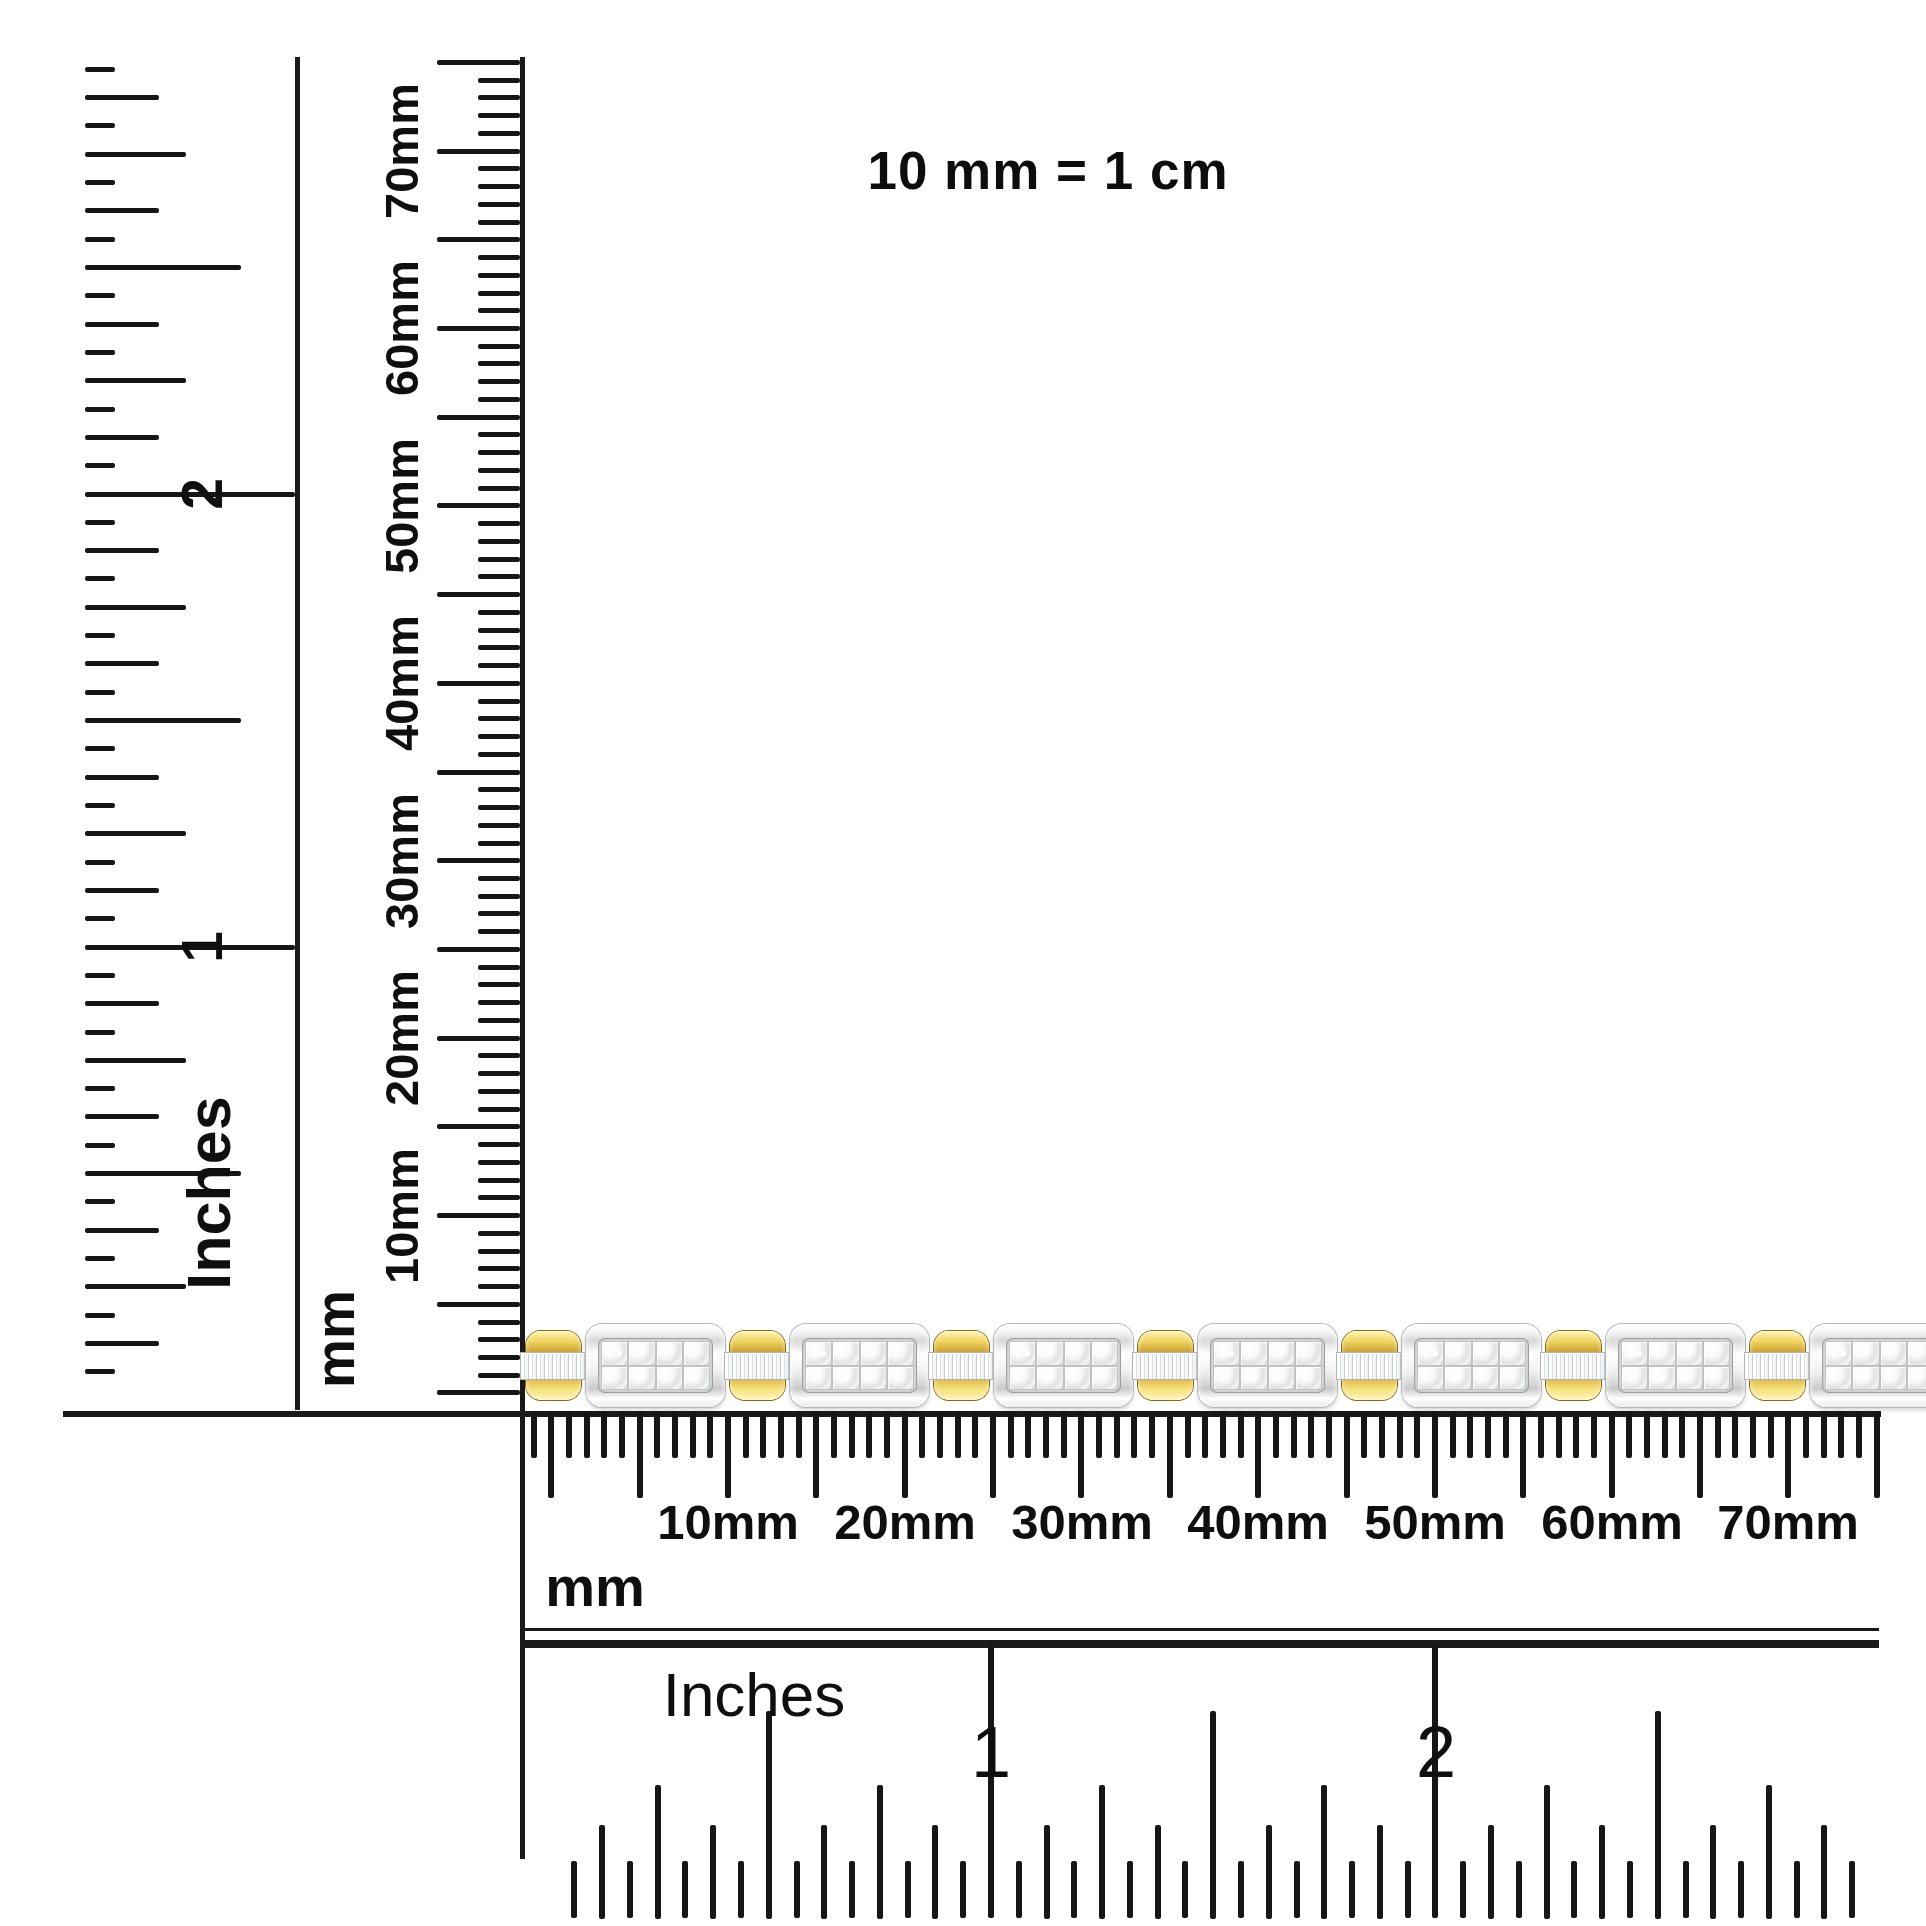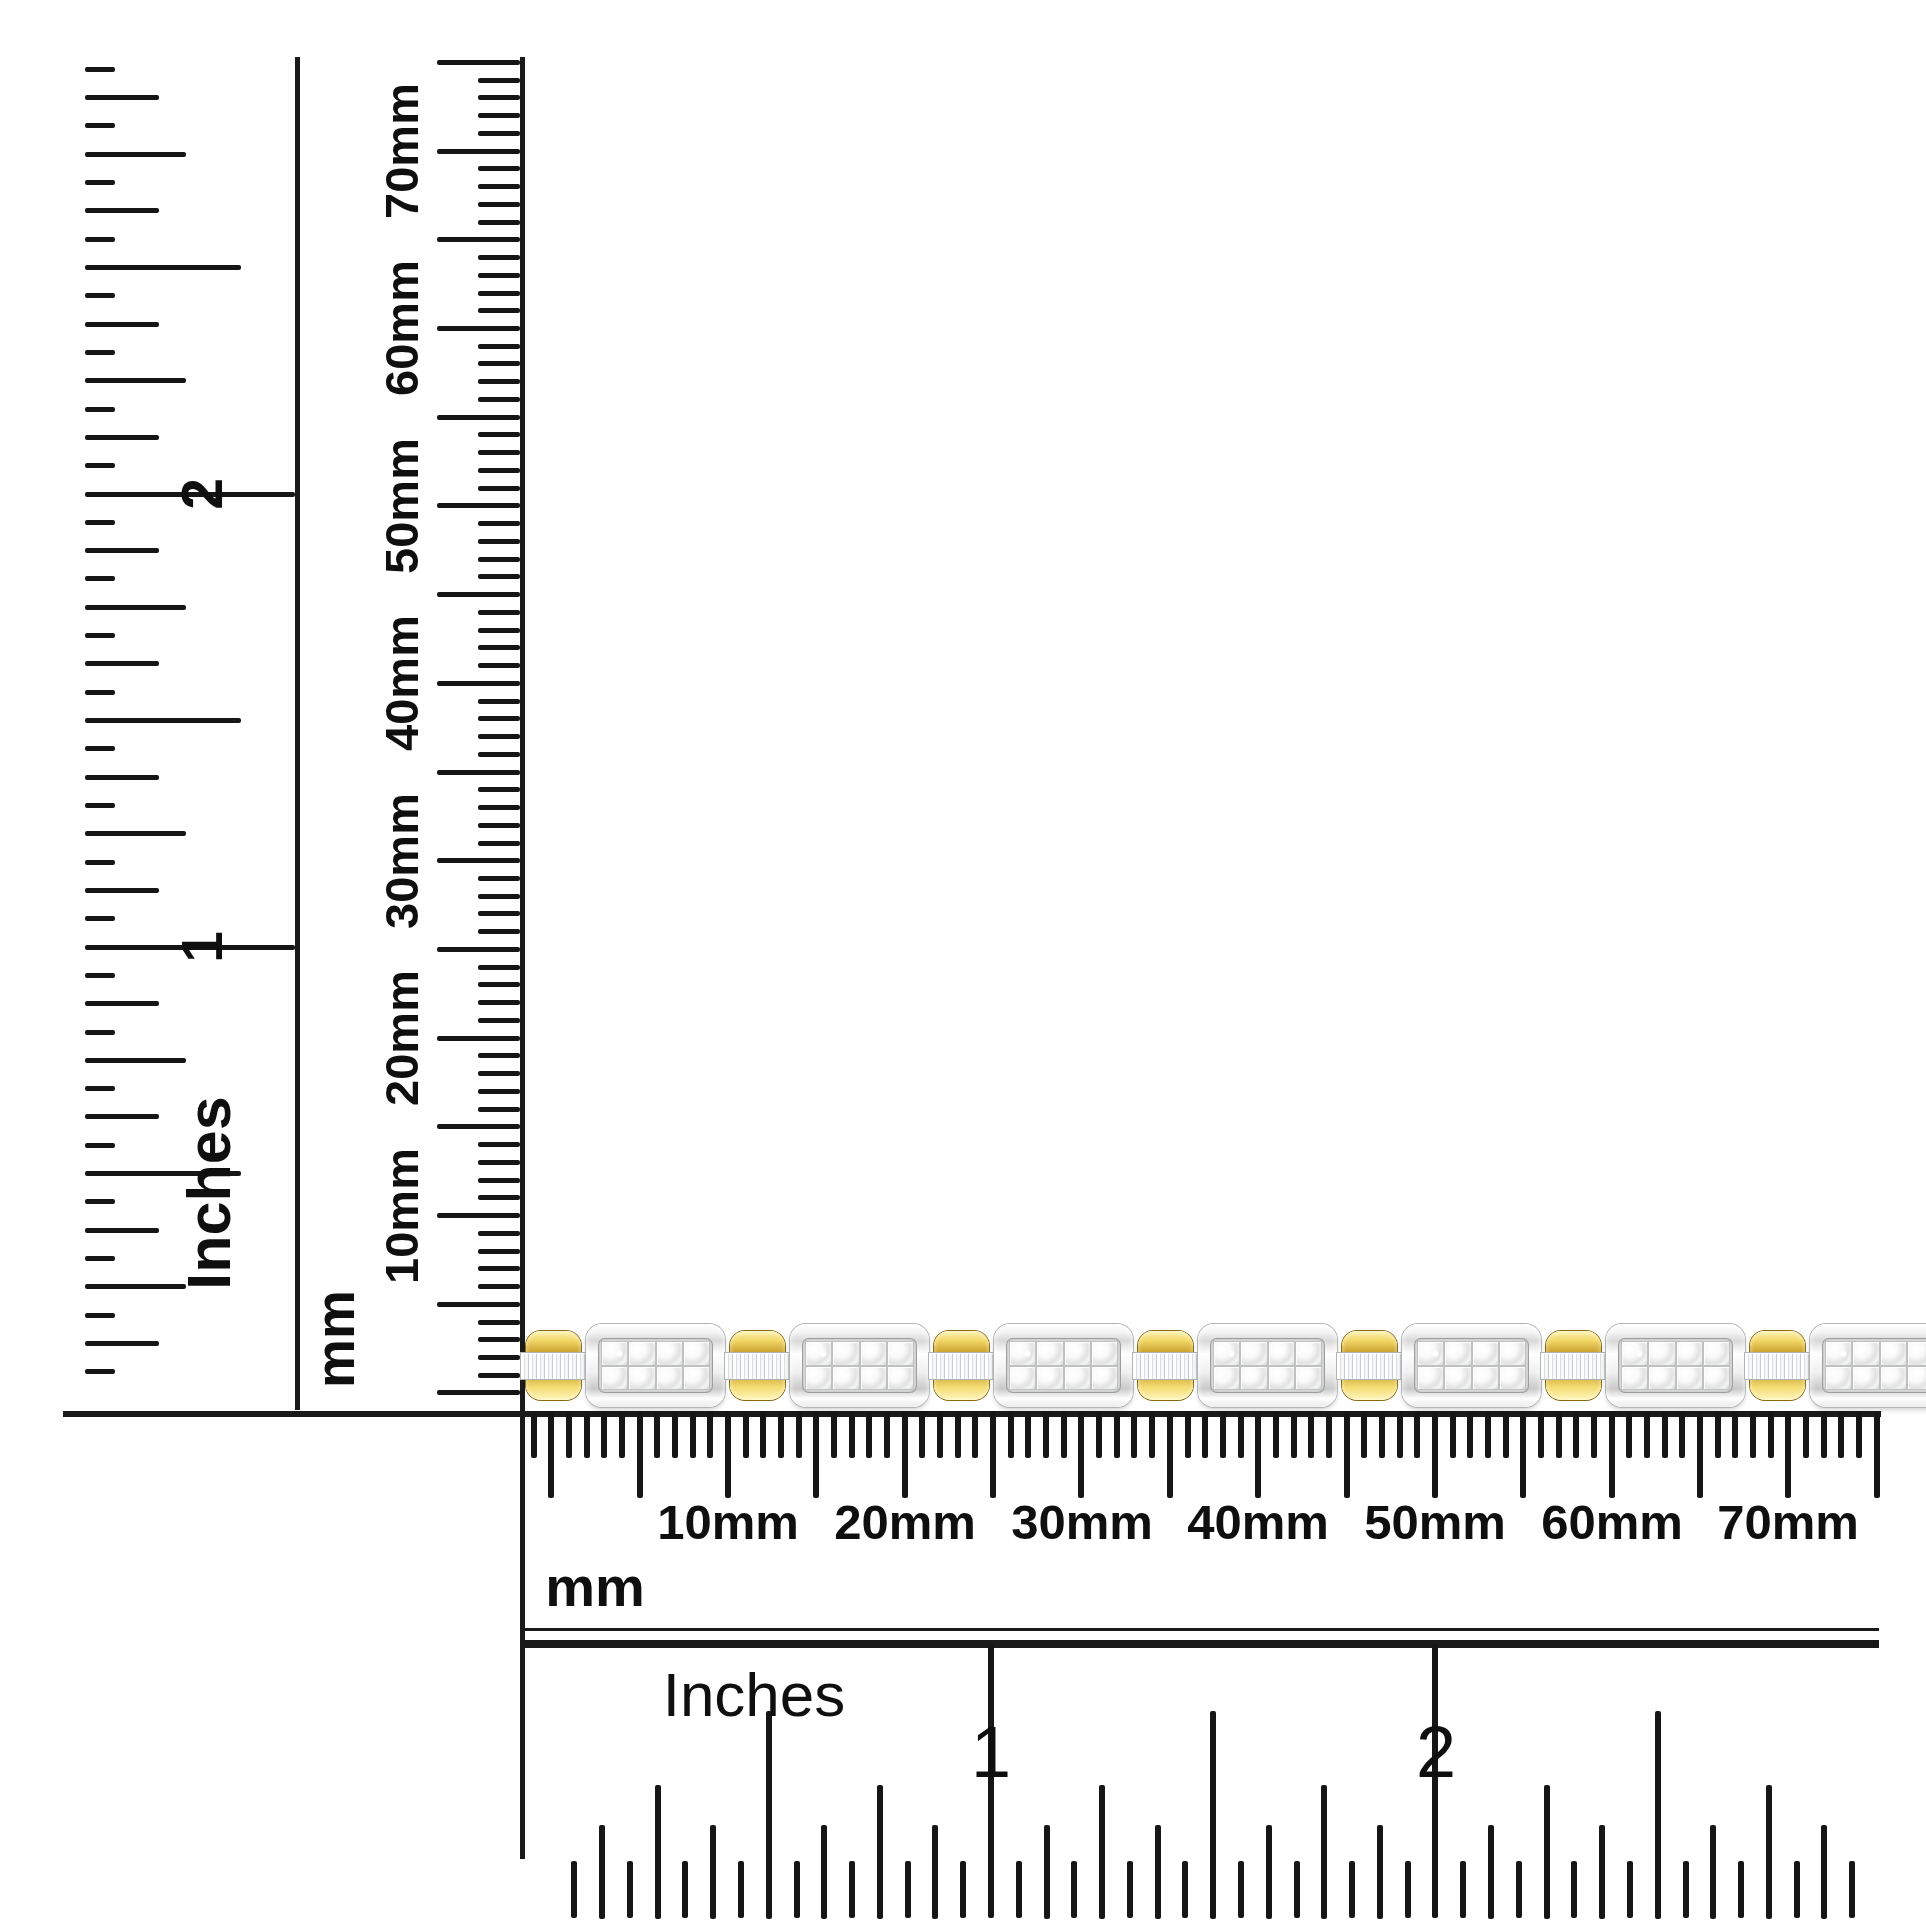--- a/index.html
+++ b/index.html
@@ -58,20 +58,21 @@
     position:absolute;left:0;right:0;top:29px;height:26px;
     background:repeating-linear-gradient(90deg,#ffffff 0px,#ffffff 3px,#d9dee1 3px,#d9dee1 4px,#f5f7f8 4px,#f5f7f8 7px,#c6ccd0 7px,#c6ccd0 8px);
     box-shadow:0 0 0 1px #b2b2b2, inset 0 1px 1px rgba(255,255,255,.9);
   }
 </style>
 </head>
 <body>
 
 <div id="stage">
 
+  <div class="note">10 mm = 1 cm</div>
 
   <div>
     <div class="rline" style="left:295px;top:57px;width:5px;height:1353px;"></div>
     <div id="li-ticks">
         <div class="tick" style="left: 85px; top: 67px; width: 30px; height: 5px;"></div>
         <div class="tick" style="left: 85px; top: 95px; width: 74px; height: 5px;"></div>
         <div class="tick" style="left: 85px; top: 123px; width: 30px; height: 5px;"></div>
         <div class="tick" style="left: 85px; top: 152px; width: 101px; height: 5px;"></div>
         <div class="tick" style="left: 85px; top: 180px; width: 30px; height: 5px;"></div>
         <div class="tick" style="left: 85px; top: 208px; width: 74px; height: 5px;"></div>

